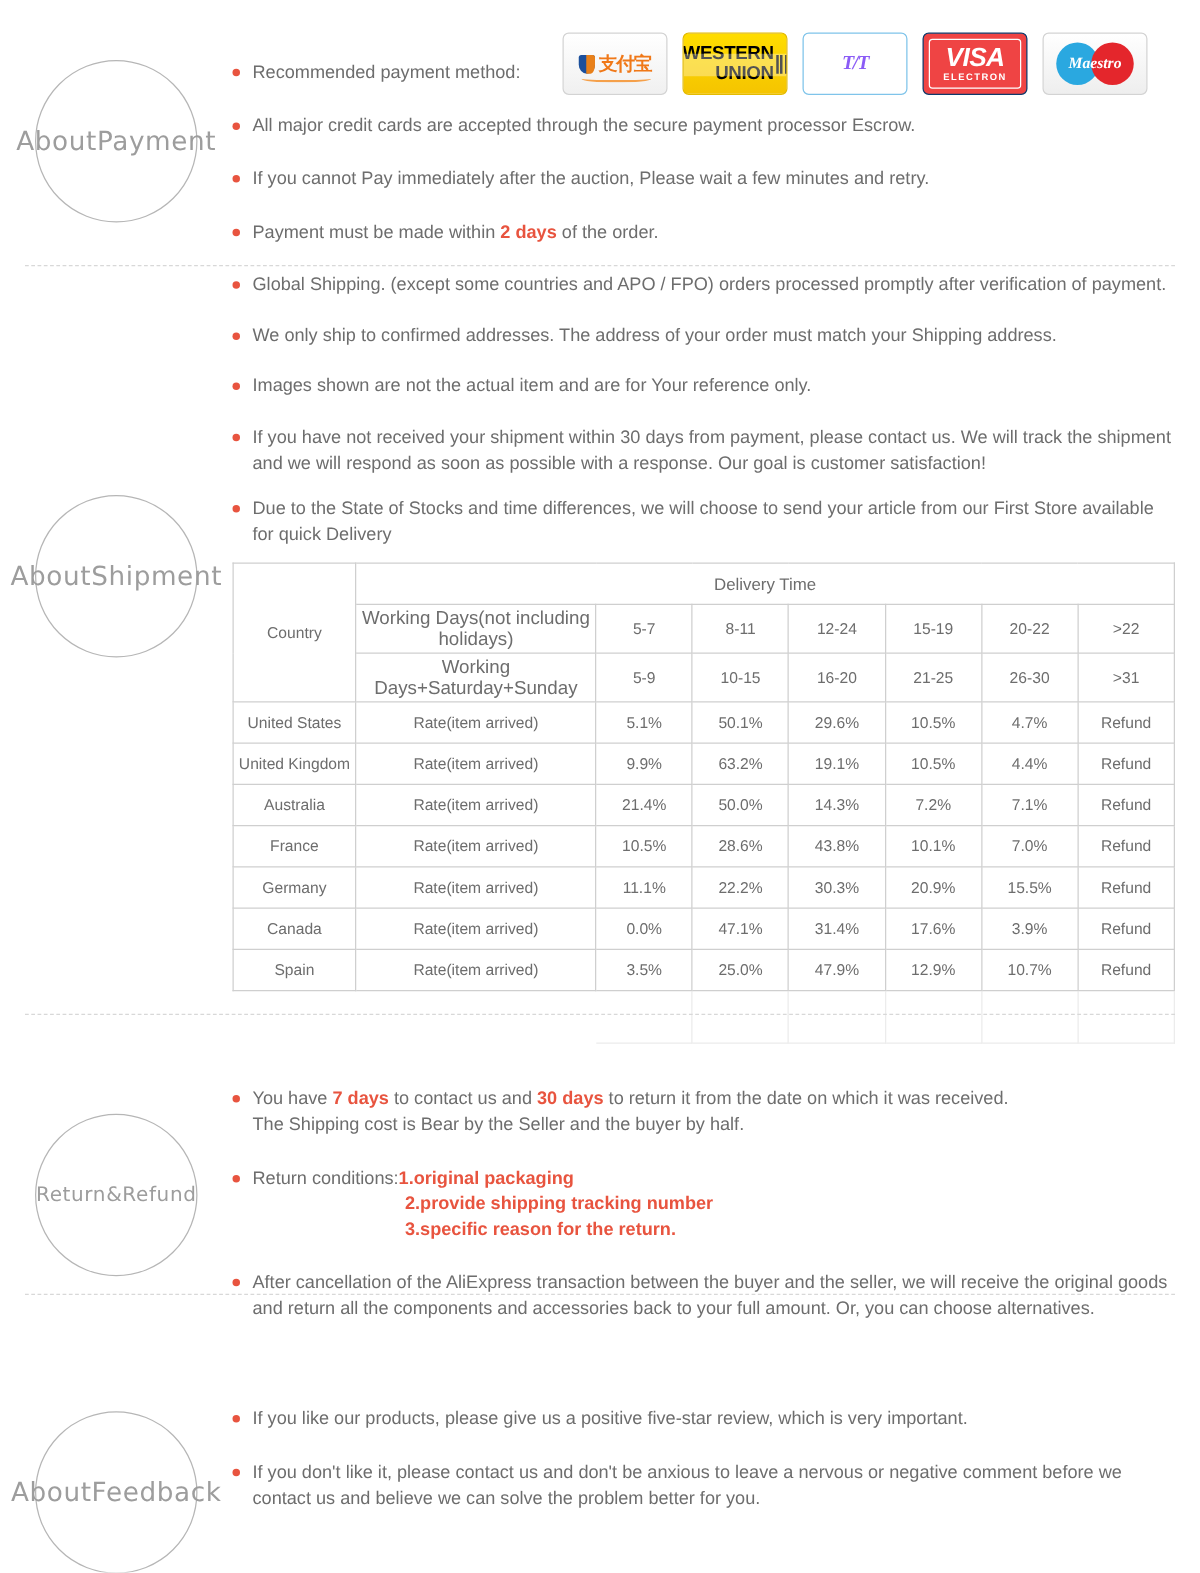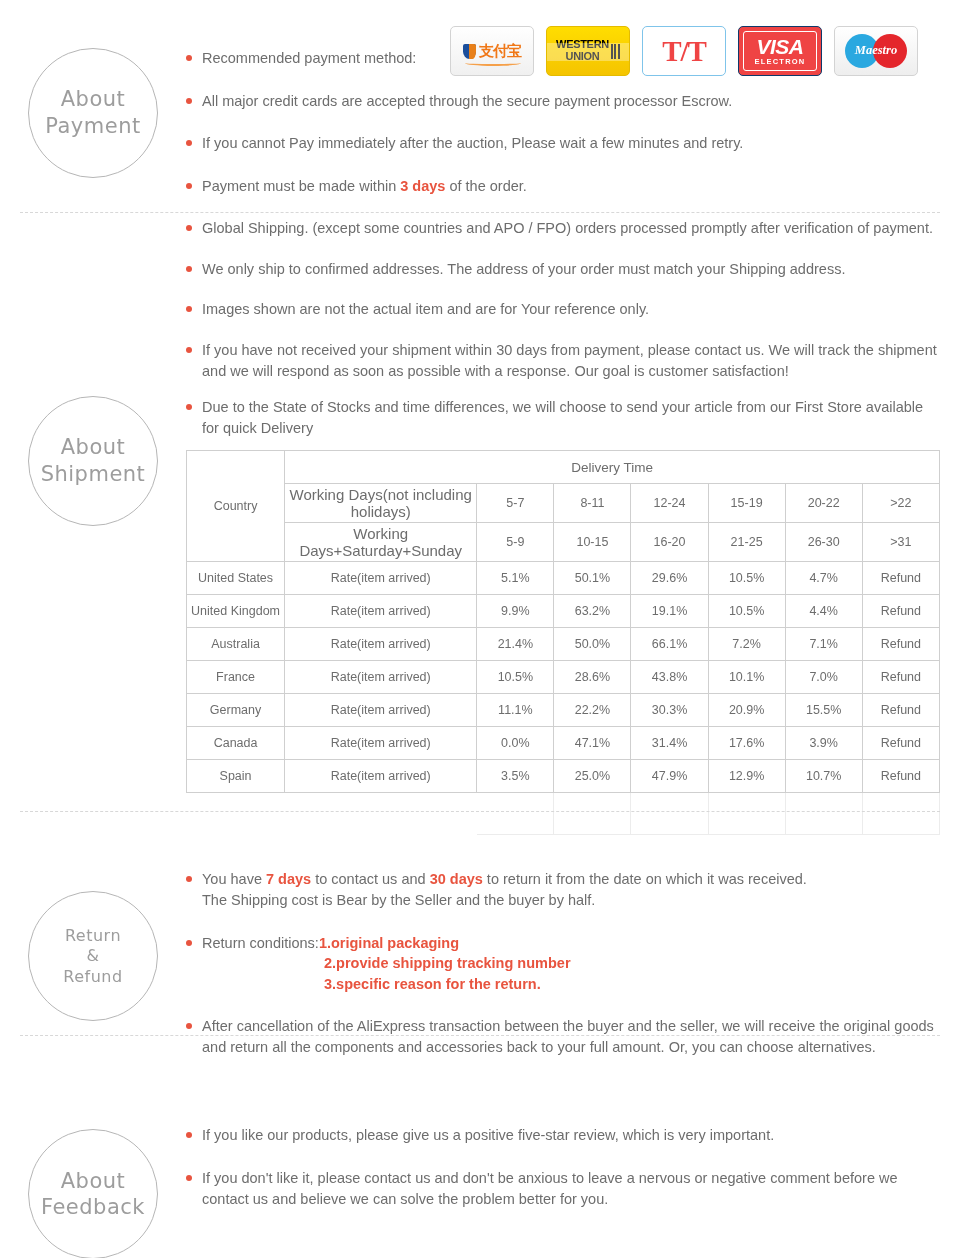--- a/index.html
+++ b/index.html
@@ -28,21 +28,21 @@
     display: flex;
     justify-content: center;
     align-items: flex-start;
   }
   .badge {
     width: 130px;
     height: 130px;
     border: 1px solid #b6b6b6;
     border-radius: 50%;
     display: flex;
-    flex-direction: column;
+    flex-direction: row;
     justify-content: center;
     align-items: center;
     color: #9d9d9d;
     font-size: 21px;
     line-height: 1.28;
     letter-spacing: .5px;
     font-weight: 400;
     text-align: center;
     font-family: "DejaVu Sans", sans-serif;
   }
@@ -132,26 +132,26 @@
     position: relative;
   }
   .ali-shield::after{
     content:"";position:absolute;left:6px;top:0;width:7px;height:15px;
     background:#e8801a;border-radius:0 2px 50% 0;
   }
   .ali-cn { color:#f07818; font-size:15px; font-weight:bold; font-family:"DejaVu Sans", sans-serif; letter-spacing:-1px;}
   .ali-swoosh{position:absolute;bottom:9px;left:14px;width:56px;height:6px;border-bottom:2px solid #f5a04a;border-radius:0 0 50% 50%;}
 
   .wu-wrap{display:flex;align-items:center;gap:2px;}
-  .wu-txt { color:#000; font-size:11px; font-weight:bold; line-height:1.05; letter-spacing:-0.3px; text-align:center; font-family:"Liberation Sans", sans-serif;}
+  .wu-txt { color:#000; font-size:15px; font-weight:bold; line-height:1.05; letter-spacing:-0.3px; text-align:right; font-family:"Liberation Sans", sans-serif;}
   .wu-bars{display:flex;gap:1.5px;align-items:center;}
   .wu-bars i{display:block;width:2px;height:15px;background:#000;}
   .wu-band{position:absolute;left:0;right:0;top:16px;height:18px;background:rgba(255,255,255,.32);}
 
-  .tt-txt { color:#ef4444; font-size:29px; font-weight:bold; font-family:"Liberation Serif", serif; letter-spacing:-1px;}
+  .tt-txt { color:#8b5cf6; font-size:16px; font-weight:bold; font-style:italic; font-family:"Liberation Serif", serif; letter-spacing:-1px;}
 
   .visa-txt { color:#fff; font-size:21px; font-weight:bold; font-style:italic; font-family:"Liberation Sans", sans-serif; letter-spacing:-0.5px; line-height:1; }
   .visa-sub { color:#fff; font-size:7.5px; font-weight:bold; letter-spacing:1.2px; line-height:1;}
   .visa-band{position:absolute;left:4px;right:4px;top:4px;bottom:4px;border:1.5px solid #fff;border-radius:3px;pointer-events:none;}
 
   .mae-wrap{position:relative;width:70px;height:40px;}
   .mae-l,.mae-r{position:absolute;top:3px;width:34px;height:34px;border-radius:50%;}
   .mae-l{left:4px;background:#2aa8e0;}
   .mae-r{right:4px;background:#e4262c;}
   .mae-txt{position:absolute;left:0;right:0;top:12px;text-align:center;color:#fff;font-size:12.5px;font-style:italic;font-weight:bold;font-family:"Liberation Serif", serif;z-index:2;}
@@ -206,21 +206,21 @@
     <ul class="bullets">
       <li style="margin-bottom:22px;">
         <span>Recommended payment method:</span>
       </li>
       <li style="margin-bottom:22px;">
         <span>All major credit cards are accepted through the secure payment processor Escrow.</span>
       </li>
       <li style="margin-bottom:22px;">
         <span>If you cannot Pay immediately after the auction, Please wait a few minutes and retry.</span>
       </li>
-      <li><span>Payment must be made within </span><span class="hl">3 days</span><span> of the order.</span></li>
+      <li><span>Payment must be made within </span><span class="hl">2 days</span><span> of the order.</span></li>
     </ul>
   </div>
 </div>
 
 <div class="pay-row">
   <div class="logo alipay">
     <div class="ali-inner">
       <span class="ali-shield"></span>
       <span class="ali-cn">支付宝</span>
     </div>
@@ -337,21 +337,21 @@
           <td>19.1%</td>
           <td>10.5%</td>
           <td>4.4%</td>
           <td>Refund</td>
         </tr>
         <tr>
           <td class="country">Australia</td>
           <td>Rate(item arrived)</td>
           <td>21.4%</td>
           <td>50.0%</td>
-          <td>66.1%</td>
+          <td>14.3%</td>
           <td>7.2%</td>
           <td>7.1%</td>
           <td>Refund</td>
         </tr>
         <tr>
           <td class="country">France</td>
           <td>Rate(item arrived)</td>
           <td>10.5%</td>
           <td>28.6%</td>
           <td>43.8%</td>

